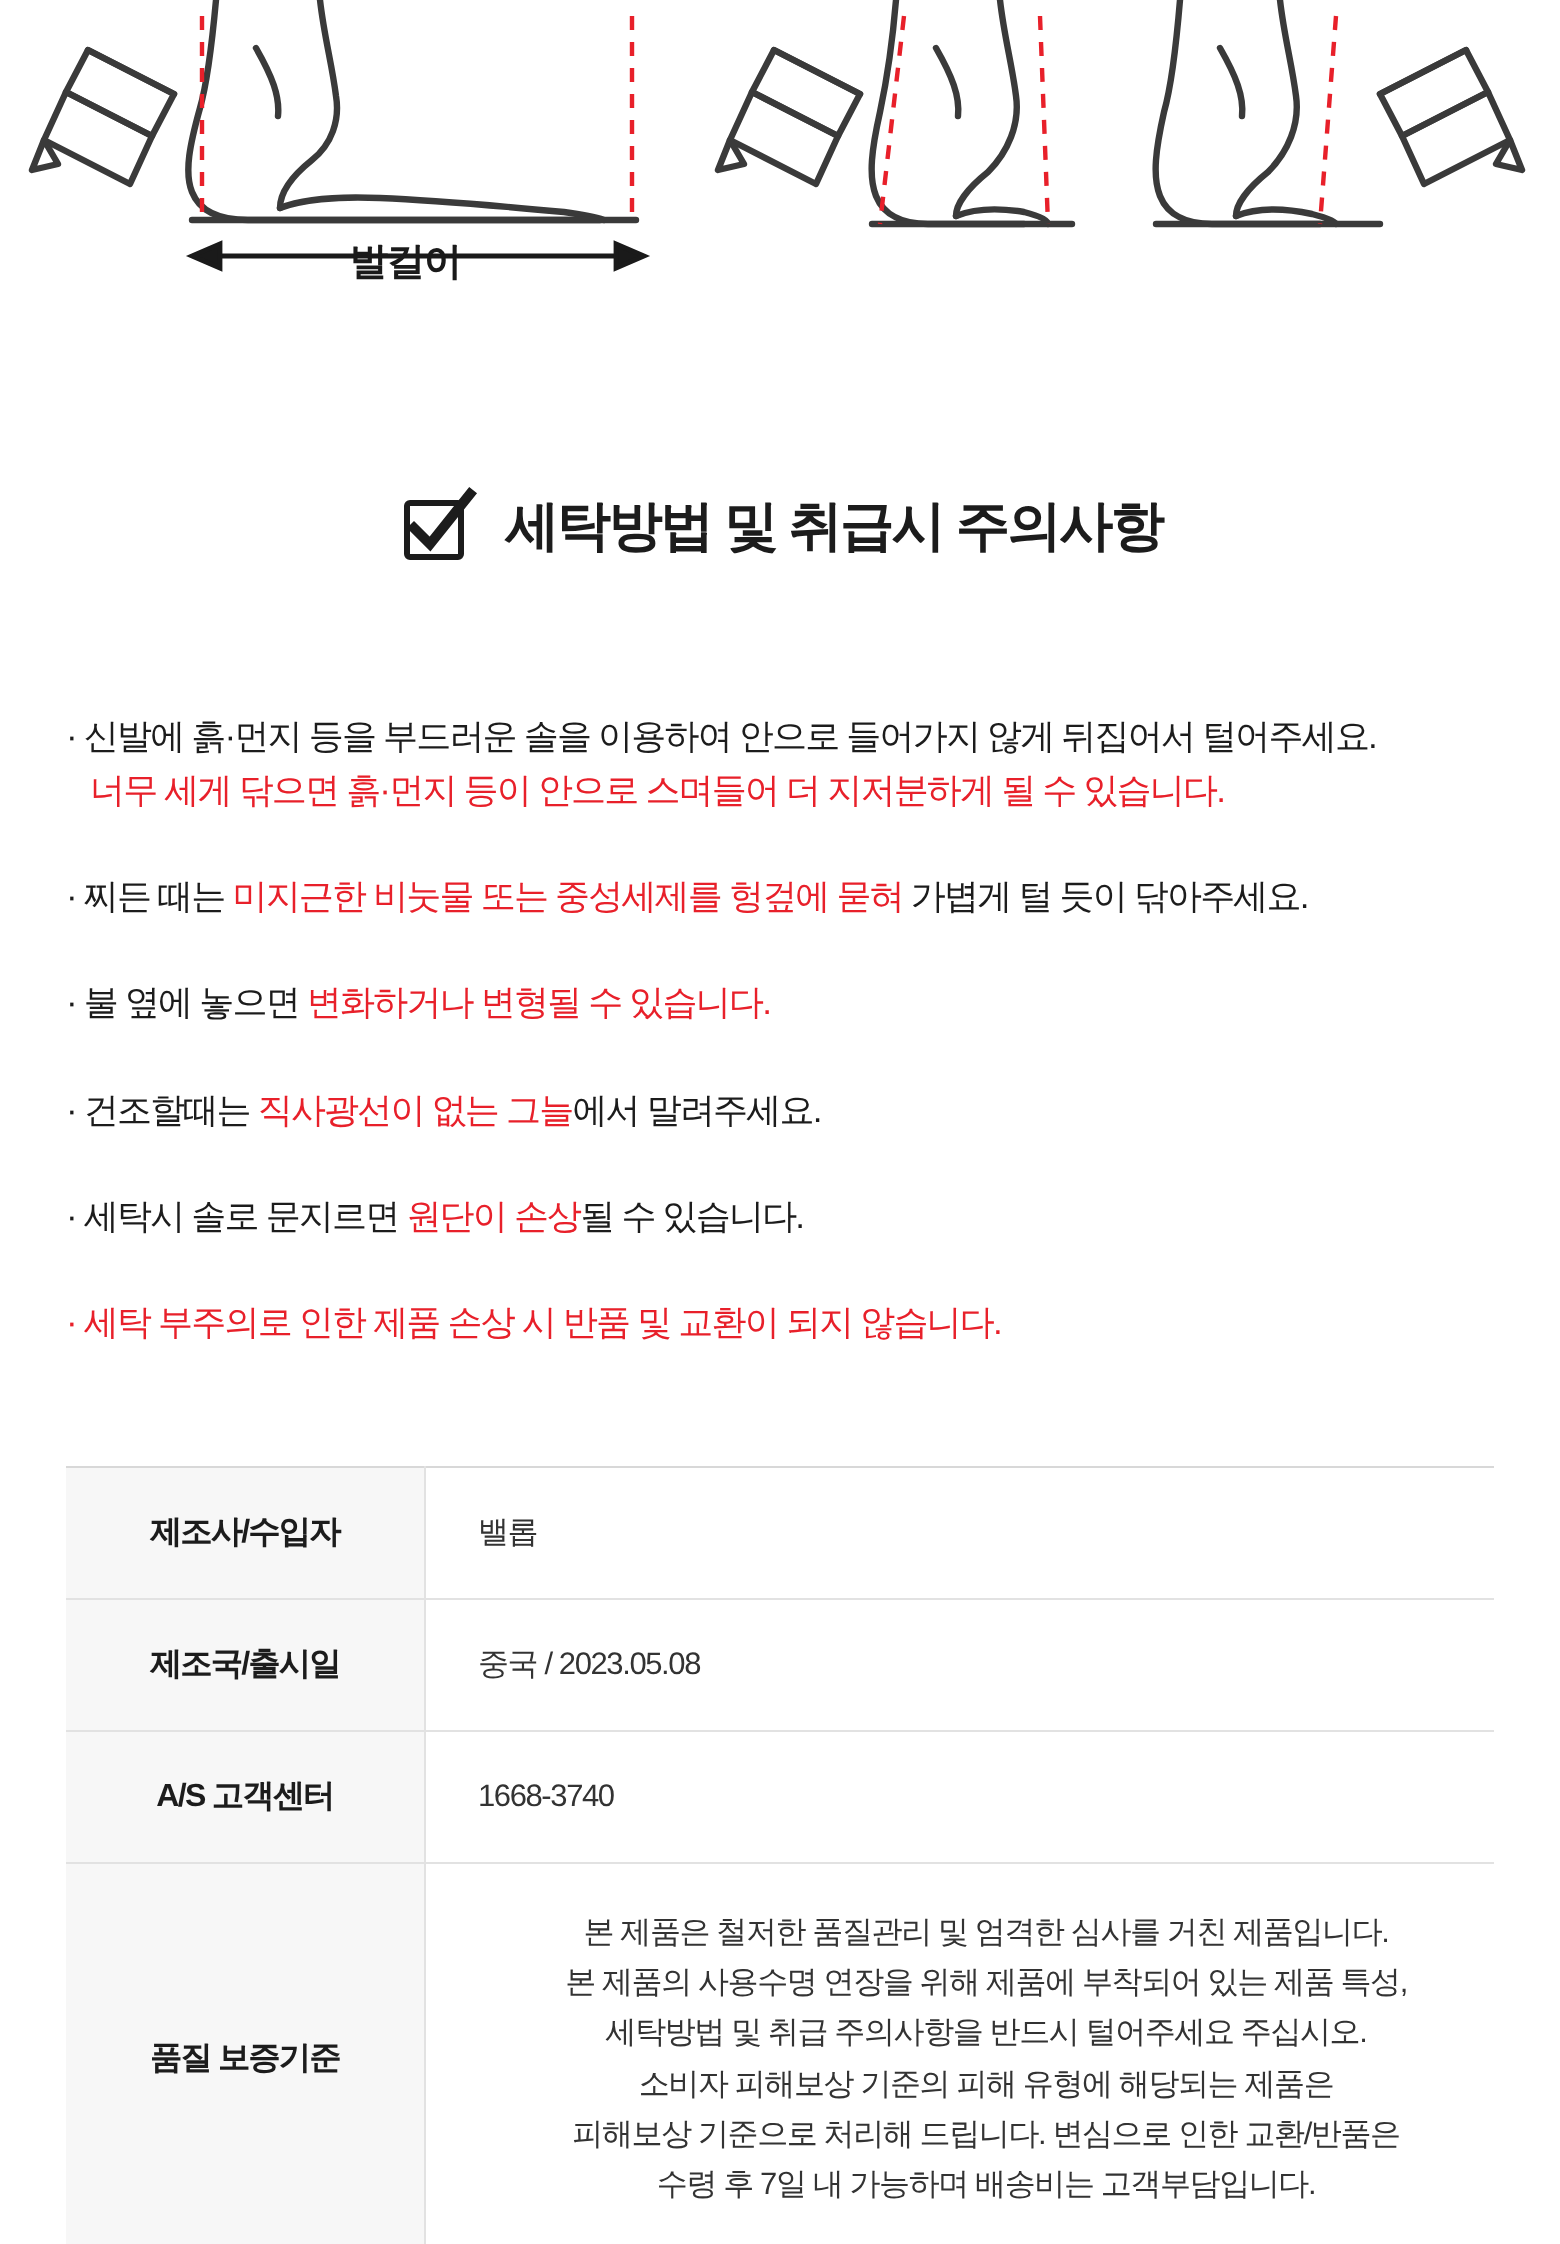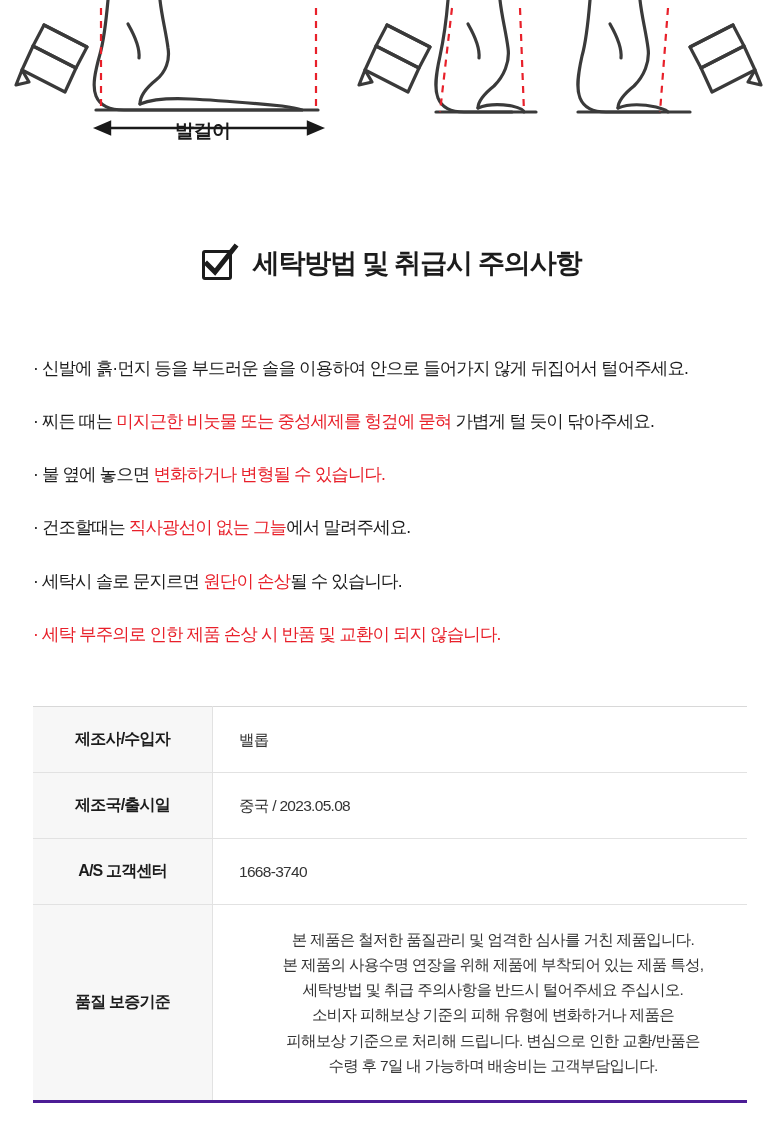--- a/index.html
+++ b/index.html
@@ -198,20 +198,21 @@
       <path d="M8 21 L16 29 L36 4" fill="none" stroke="#1c1c1c" stroke-width="5" stroke-linecap="square" stroke-linejoin="miter"></path>
     </svg>
   </span>
   <span class="heading-text">세탁방법 및 취급시 주의사항</span>
 </div>
 
 <div class="notices">
 
   <div class="notice">
     <span>· 신발에 흙·먼지 등을 부드러운 솔을 이용하여 안으로 들어가지 않게 뒤집어서 털어주세요.</span>
+    <span class="line2 red">너무 세게 닦으면 흙·먼지 등이 안으로 스며들어 더 지저분하게 될 수 있습니다.</span>
   </div>
 
   <div class="notice">
     <span>· 찌든 때는 </span><span class="red">미지근한 비눗물 또는 중성세제를 헝겊에 묻혀</span><span> 가볍게 털 듯이 닦아주세요.</span>
   </div>
 
   <div class="notice">
     <span>· 불 옆에 놓으면 </span><span class="red">변화하거나 변형될 수 있습니다.</span><span></span>
   </div>
 
@@ -242,19 +243,19 @@
     <tr>
       <th>A/S 고객센터</th>
       <td>1668-3740</td>
     </tr>
     <tr>
       <th>품질 보증기준</th>
       <td class="multi">
         <span class="ln">본 제품은 철저한 품질관리 및 엄격한 심사를 거친 제품입니다.</span>
         <span class="ln">본 제품의 사용수명 연장을 위해 제품에 부착되어 있는 제품 특성,</span>
         <span class="ln">세탁방법 및 취급 주의사항을 반드시 털어주세요 주십시오.</span>
-        <span class="ln">소비자 피해보상 기준의 피해 유형에 변화하거나 제품은</span>
+        <span class="ln">소비자 피해보상 기준의 피해 유형에 해당되는 제품은</span>
         <span class="ln">피해보상 기준으로 처리해 드립니다. 변심으로 인한 교환/반품은</span>
         <span class="ln">수령 후 7일 내 가능하며 배송비는 고객부담입니다.</span>
       </td>
     </tr>
   </tbody>
 </table>
 
 </body></html>

